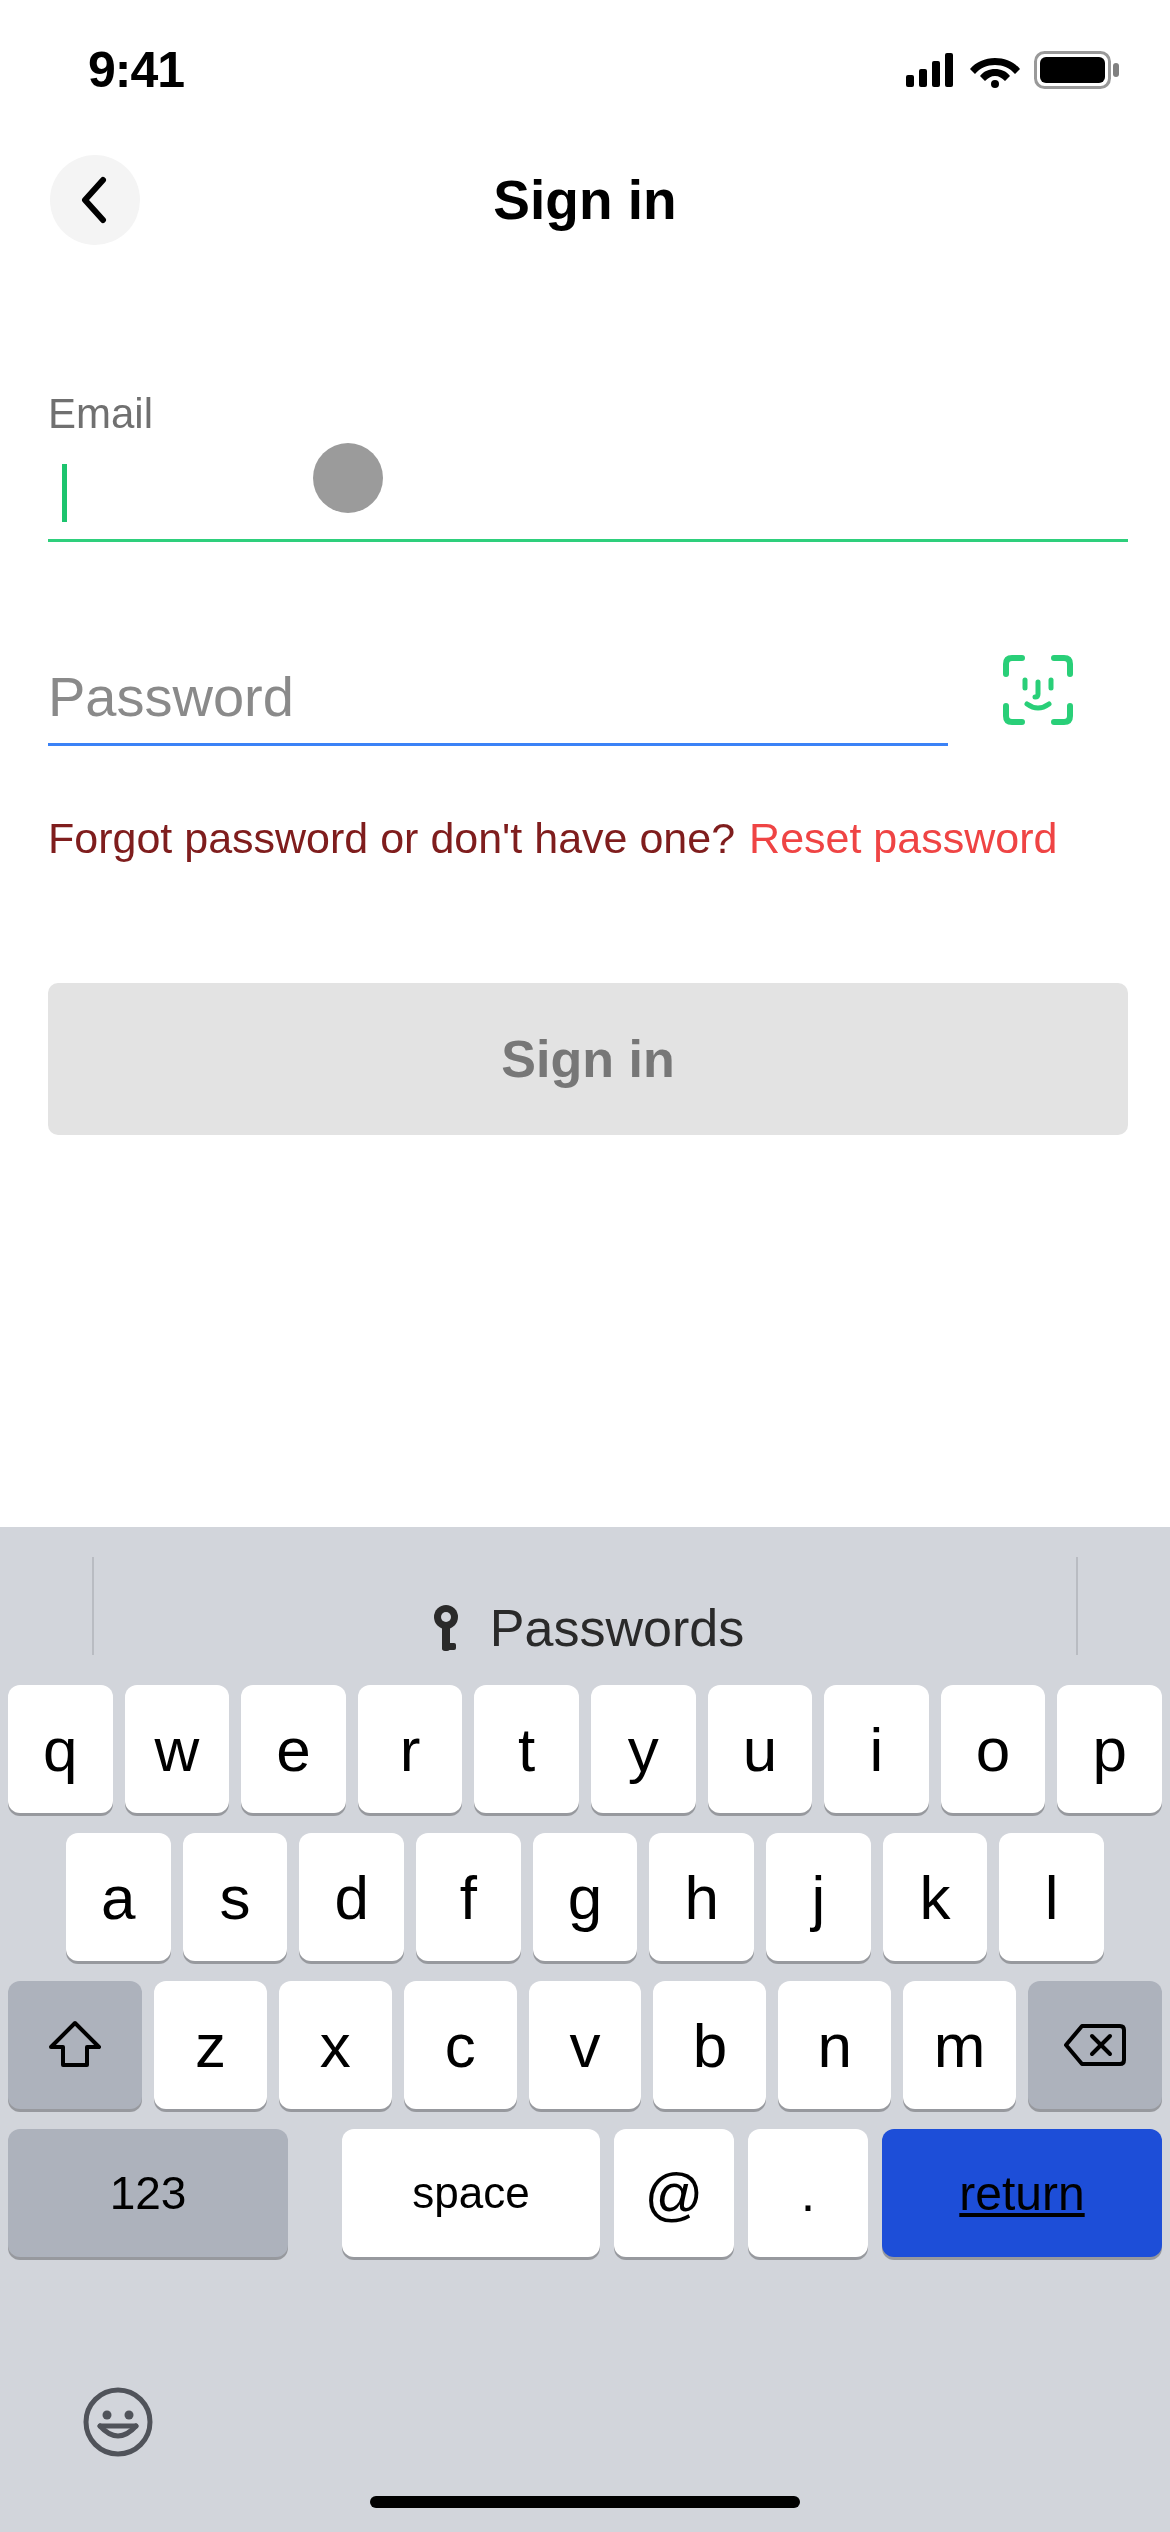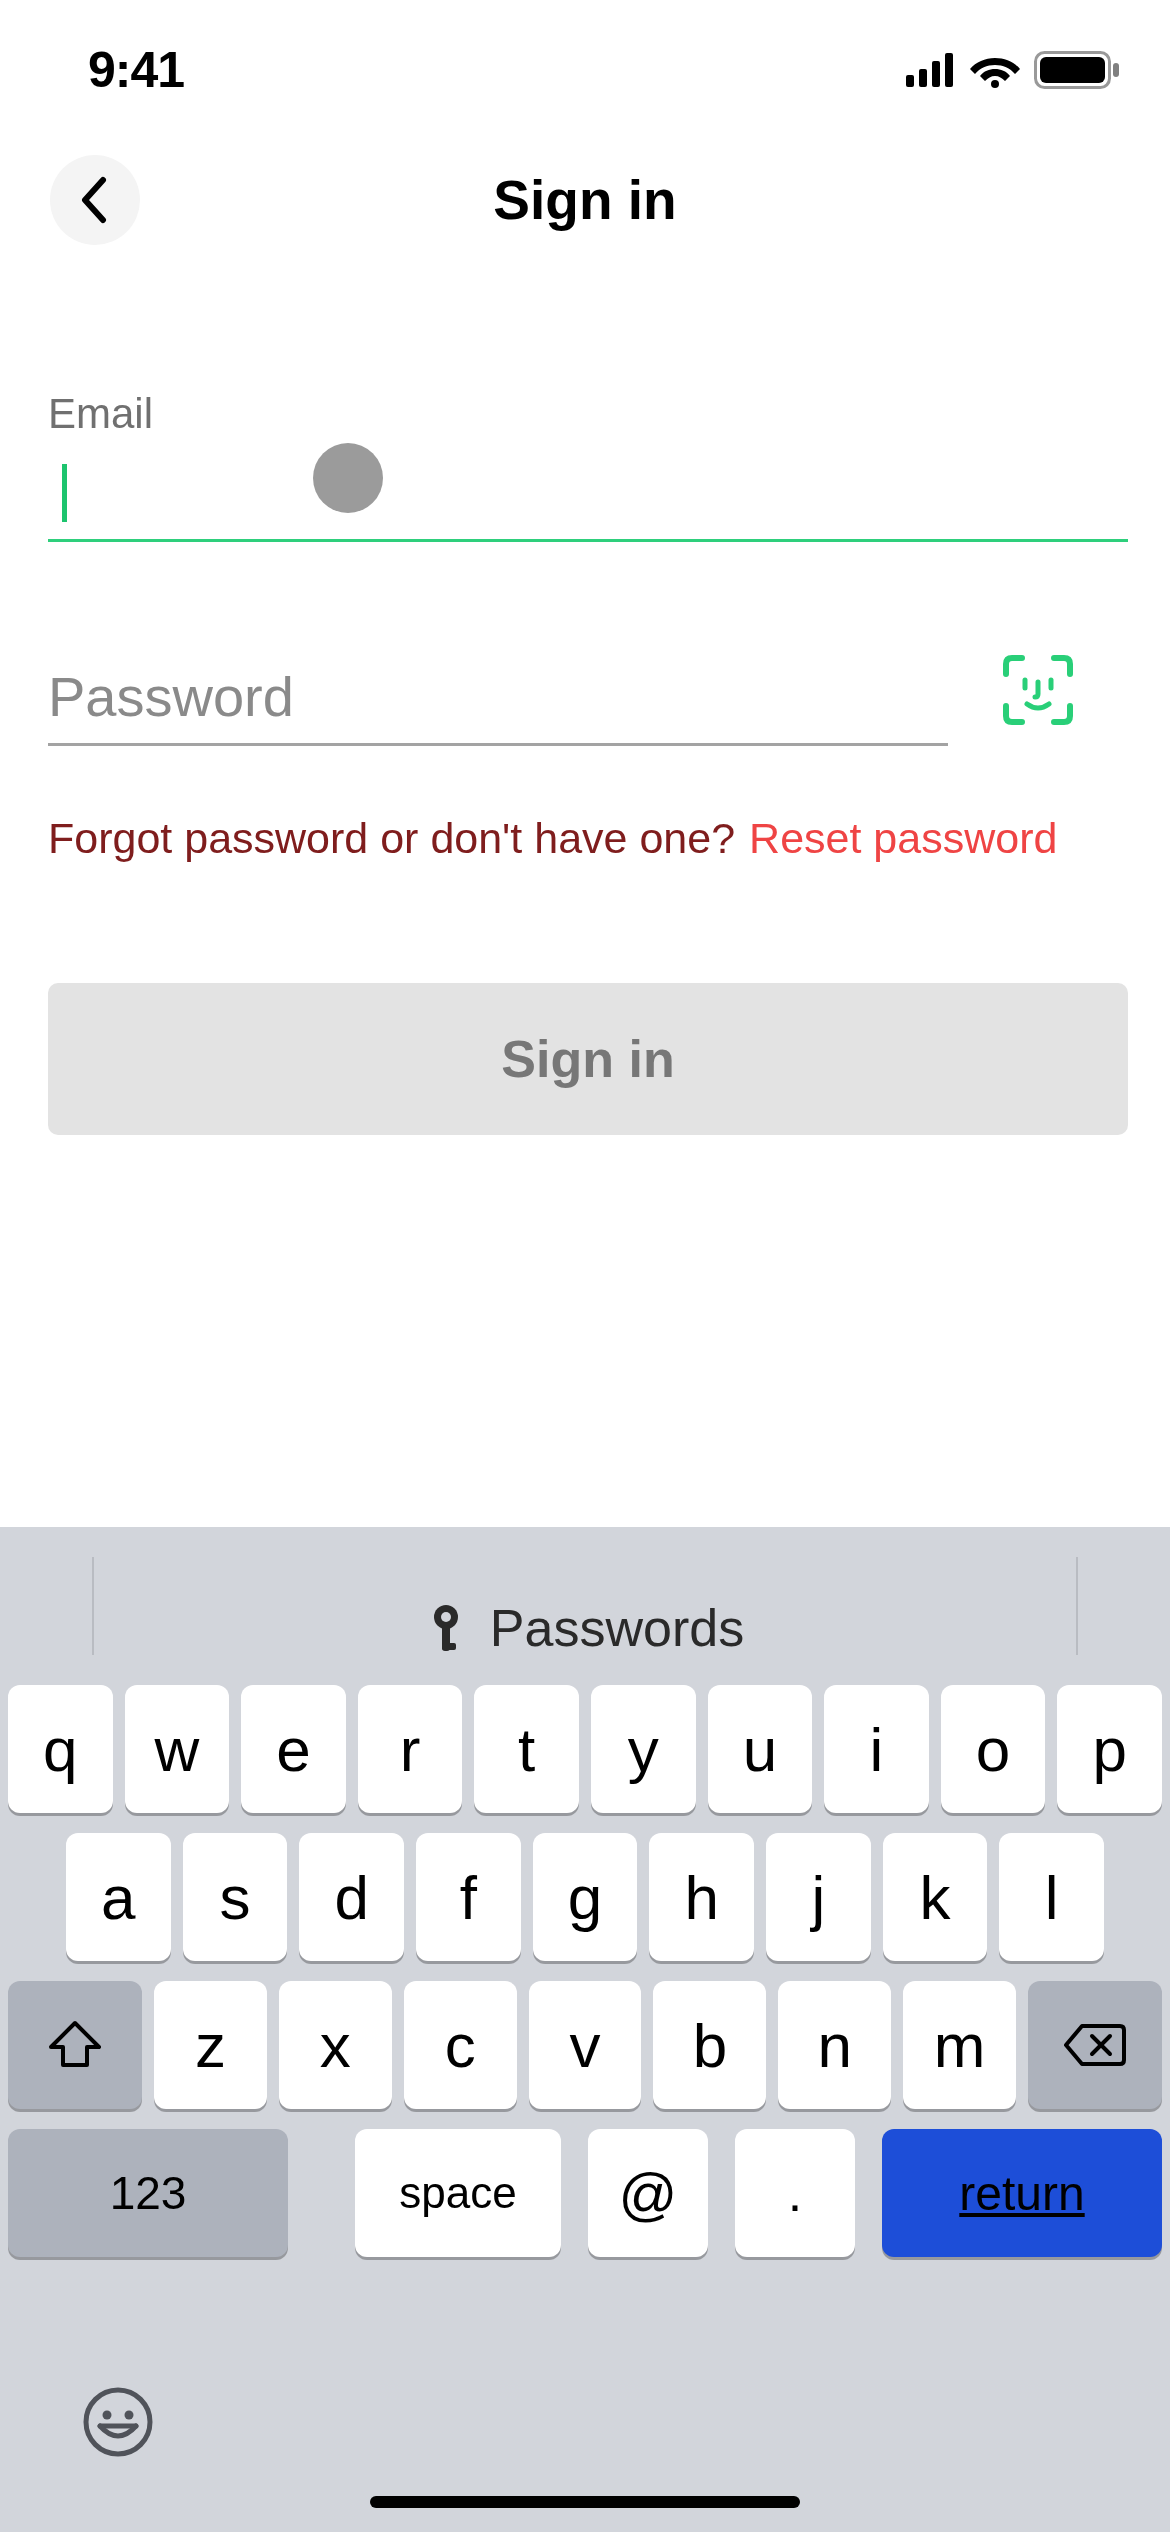--- a/index.html
+++ b/index.html
@@ -17,21 +17,21 @@
   .header-title { font-size: 55px; font-weight: 700; }
 
   
   .content { position: absolute; top: 390px; left: 48px; right: 42px; }
 
   .field-label { font-size: 42px; color: #707070; font-weight: 400; margin-bottom: 10px; }
   .input-line { position: relative; height: 94px; }
   .text-input { width: 100%; height: 100%; border: none; outline: none; font-size: 48px; background: transparent; }
   .text-input::placeholder { color: #888; }
   .underline-active { border-bottom: 3px solid #2ecf7c; }
-  .underline-inactive { border-bottom: 3px solid #a3a3a3; }
+  .underline-inactive { border-bottom: 3px solid #3b82f6; }
 
   .cursor { position: absolute; left: 14px; top: 16px; width: 5px; height: 58px; background: #1dc46e; }
   .touch-dot { position: absolute; left: 265px; top: -5px; width: 70px; height: 70px; border-radius: 50%; background: #9b9b9b; }
 
   .password-group { margin-top: 108px; display: flex; align-items: center; gap: 50px; }
   .password-wrap { flex: 0 0 auto; width: 900px; }
   .password-placeholder { position: absolute; left: 0; top: 12px; font-size: 56px; color: #8a8a8a; pointer-events: none; }
   .faceid-btn { flex: 0 0 auto; width: 80px; height: 80px; display:flex; align-items:center; justify-content:center; margin-bottom: 18px; }
 
   .forgot-row { margin-top: 66px; font-size: 43px; display: flex; flex-wrap: wrap; gap: 14px; }
@@ -49,21 +49,21 @@
   .kb-suggest-inner { display:flex; align-items:center; gap: 24px; margin-top: 44px; }
   .kb-suggest-label { font-size: 52px; color: #2a2a2a; }
 
   .kb-rows { padding: 0 8px; }
   .kb-row { display:flex; gap: 12px; justify-content: center; margin-bottom: 20px; }
   .key { background:#fff; border-radius: 12px; box-shadow: 0 3px 0 rgba(0,0,0,0.28); height: 128px; display:flex; align-items:center; justify-content:center; font-size: 62px; color:#000; flex:1; }
   .key.letter { min-width: 0; }
   .row2 { padding: 0 58px; }
   .key-wide { flex: 0 0 134px; background:#adb2bc; }
   .row3 { padding: 0; }
-  .row4 { gap: 27px; padding: 0; margin-top: 2px;}
+  .row4 { gap: 14px; padding: 0; margin-top: 2px;}
   .key-123 { flex:0 0 280px; background:#adb2bc; font-size:46px; }
   .key-space { flex:1; background:#fff; font-size:44px;margin-left:40px; }
   .key-at { flex:0 0 120px; background:#fff; font-size:58px; }
   .key-dot { flex:0 0 120px; background:#fff; font-size:52px; }
   .key-return { flex:0 0 280px; background:#1d4ed8; font-size:48px;text-decoration:underline; }
 
   .kb-bottom { position: absolute; bottom: 0; left:0; right:0; height: 160px; }
   .emoji-btn { position:absolute; left: 82px; bottom: 66px; width:80px; height:80px; }
   .home-ind { position:absolute; left:50%; bottom: 24px; transform:translateX(-50%); width: 430px; height: 12px; border-radius: 10px; background:#000; }
 </style>

